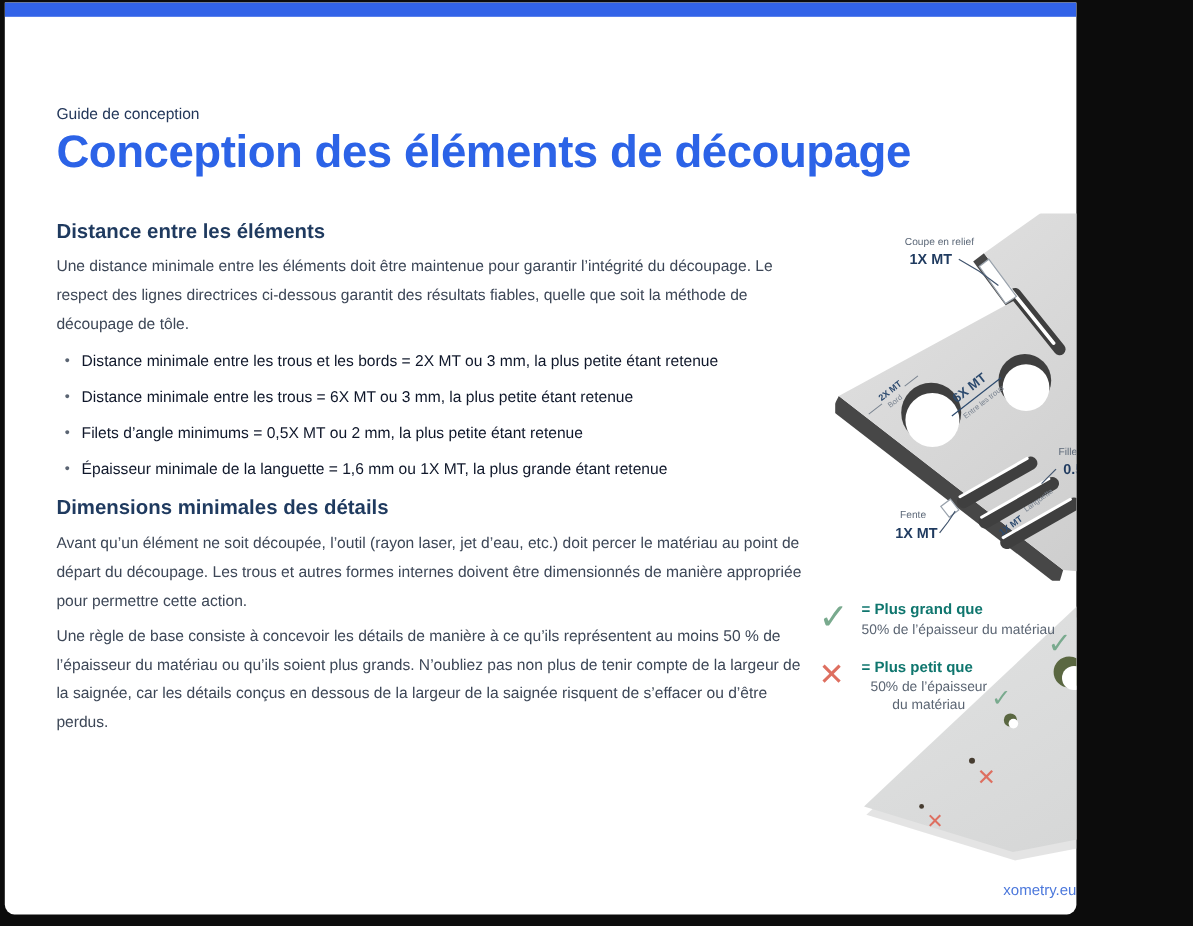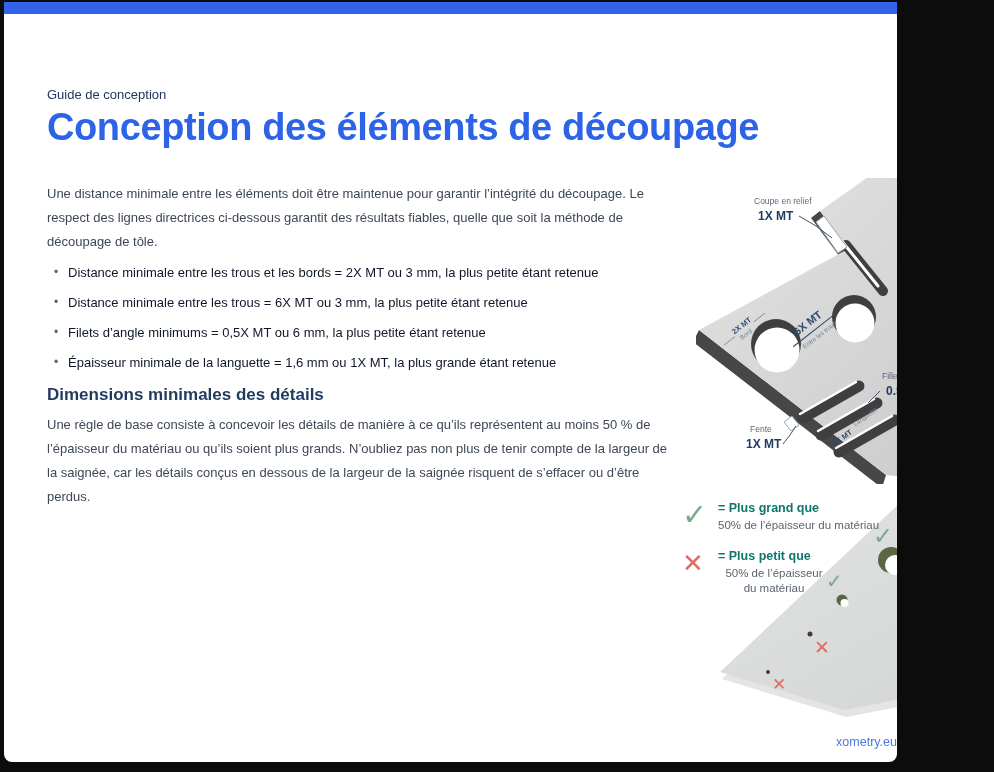--- a/index.html
+++ b/index.html
@@ -60,30 +60,32 @@
 <body>
 
 <div class="frame">
   <div class="page">
     <div class="topbar"></div>
 
     <div class="content">
       <div class="eyebrow">Guide de conception</div>
       <div class="doc-title">Conception des éléments de découpage</div>
 
+      <h2 class="sec">Distance entre les éléments</h2>
       <p class="body-txt">Une distance minimale entre les éléments doit être maintenue pour garantir l’intégrité du découpage. Le respect des lignes directrices ci-dessous garantit des résultats fiables, quelle que soit la méthode de découpage de tôle.</p>
 
       <ul class="rules">
         <li>Distance minimale entre les trous et les bords = 2X MT ou 3 mm, la plus petite étant retenue</li>
         <li>Distance minimale entre les trous = 6X MT ou 3 mm, la plus petite étant retenue</li>
-        <li>Filets d’angle minimums = 0,5X MT ou 6 mm, la plus petite étant retenue</li>
+        <li>Filets d’angle minimums = 0,5X MT ou 2 mm, la plus petite étant retenue</li>
         <li>Épaisseur minimale de la languette = 1,6 mm ou 1X MT, la plus grande étant retenue</li>
       </ul>
 
       <h2 class="sec sec2">Dimensions minimales des détails</h2>
+      <p class="body-txt p1">Avant qu’un élément ne soit découpée, l’outil (rayon laser, jet d’eau, etc.) doit percer le matériau au point de départ du découpage. Les trous et autres formes internes doivent être dimensionnés de manière appropriée pour permettre cette action.</p>
       <p class="body-txt p2">Une règle de base consiste à concevoir les détails de manière à ce qu’ils représentent au moins 50 % de l’épaisseur du matériau ou qu’ils soient plus grands. N’oubliez pas non plus de tenir compte de la largeur de la saignée, car les détails conçus en dessous de la largeur de la saignée risquent de s’effacer ou d’être perdus.</p>
     </div>
 
     <svg class="diag1" width="298" height="306" viewBox="0 0 298 306">
       <defs>
         <linearGradient id="pg" x1="0" y1="0" x2="0.8" y2="1">
           <stop offset="0" stop-color="#e4e4e4"></stop>
             <stop offset="1" stop-color="#cccccc"></stop>
         </linearGradient>
       </defs>

